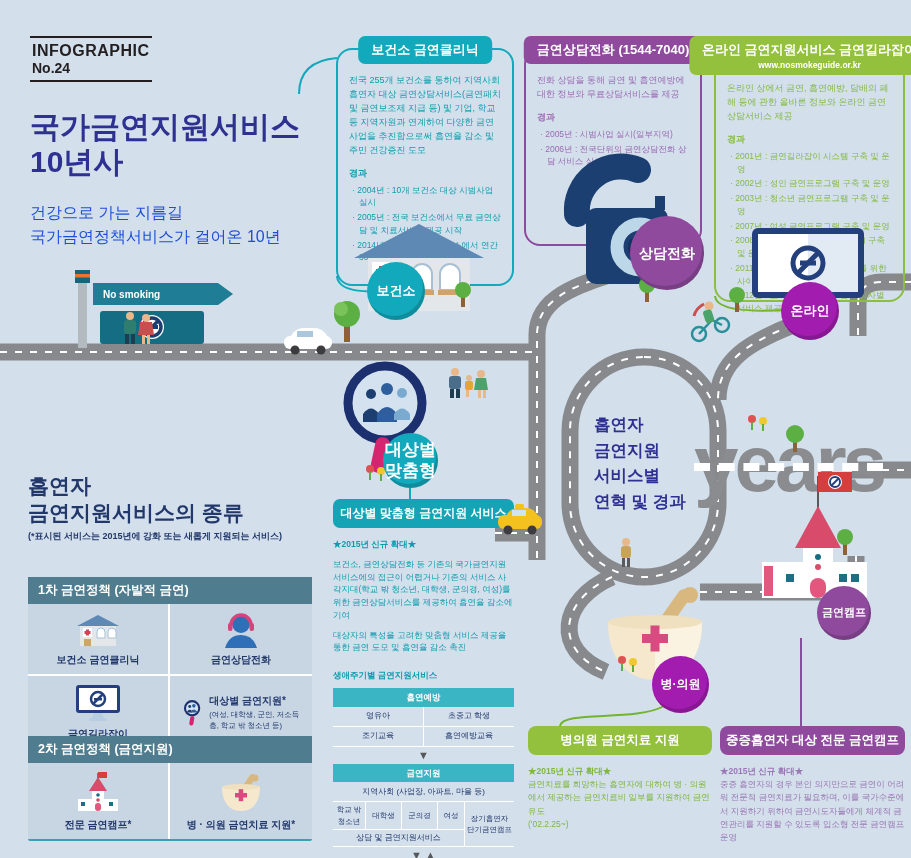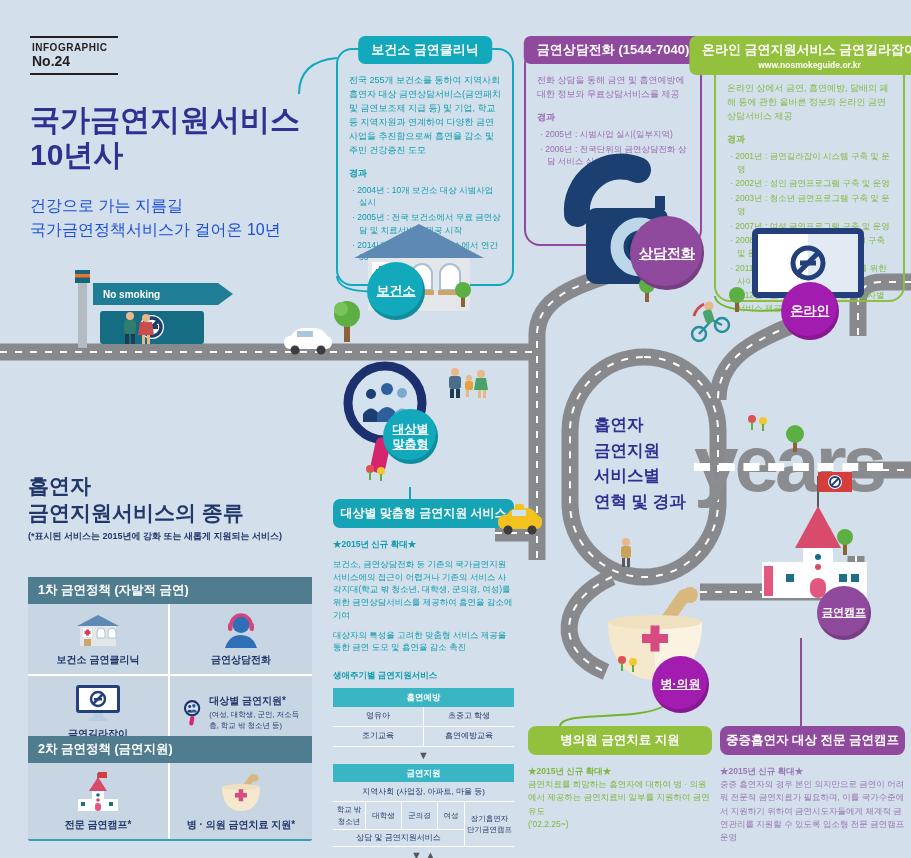--- a/index.html
+++ b/index.html
@@ -8,21 +8,21 @@
     background:#d3dfeb;font-family:"Liberation Sans",sans-serif;}
   svg.layer{position:absolute;left:0;top:0;}
   .roads{z-index:1;}
   .icons{z-index:3;pointer-events:none;}
   .pre{white-space:pre-line;}
 
   
   .masthead{position:absolute;left:30px;top:36px;z-index:2;}
   .mast-tag{display:inline-block;border-top:2px solid #231f20;border-bottom:2px solid #231f20;
     padding:4px 2px;min-width:88px;}
-  .mast-tag .t1{font-size:10px;font-weight:bold;color:#231f20;letter-spacing:.5px;}
+  .mast-tag .t1{font-size:16px;font-weight:bold;color:#231f20;letter-spacing:.5px;}
   .mast-tag .t2{font-size:14px;font-weight:bold;color:#231f20;}
   .mast-title{margin-top:28px;font-size:30px;line-height:1.15;font-weight:bold;color:#2e3192;}
   .mast-sub{margin-top:22px;font-size:16px;line-height:1.5;font-weight:normal;color:#1d4ed8;}
 
   
   .tbox{position:absolute;border:2px solid;border-radius:16px;z-index:2;}
   .tbox .hd{position:absolute;top:-14px;left:50%;transform:translateX(-50%);white-space:nowrap;
     color:#fff;font-weight:bold;font-size:13px;padding:5px 13px;border-radius:7px;text-align:center;}
   .tbox .hd .url{display:block;font-size:8.5px;font-weight:bold;margin-top:1px;}
   .tbox .bd{padding:24px 11px 0;font-size:9px;line-height:1.55;}
@@ -31,26 +31,26 @@
   .tbox-teal{border-color:#12a9bc;} .tbox-teal .hd{background:#12a9bc;} .tbox-teal .bd{color:#0f9cae;}
   .tbox-purple{border-color:#8f4a9e;} .tbox-purple .hd{background:#8f4a9e;} .tbox-purple .bd{color:#9a6bb4;}
   .tbox-green{border-color:#8cbf3f;} .tbox-green .hd{background:#94c13d;} .tbox-green .bd{color:#85ba45;}
   .b1{left:336px;top:48px;width:178px;height:238px;}
   .b2{left:524px;top:48px;width:178px;height:198px;}
   .b3{left:714px;top:48px;width:191px;height:254px;}
 
   
   .badge{position:absolute;border-radius:50%;color:#fff;font-weight:bold;display:flex;
     align-items:center;justify-content:center;text-align:center;z-index:4;line-height:1.2;
-    box-shadow:inset -2px -4px 0 rgba(0,0,0,.16);text-decoration:underline;}
+    box-shadow:inset -2px -4px 0 rgba(0,0,0,.16);}
   .bg-teal{background:#12a9bc;} .bg-purple{background:#8f4a9e;} .bg-green{background:#a21caf;}
   .badge-bogunso{left:367px;top:262px;width:58px;height:58px;font-size:13px;}
   .badge-sangdam{left:630px;top:216px;width:74px;height:74px;font-size:14px;}
   .badge-online{left:781px;top:282px;width:58px;height:58px;font-size:13px;}
-  .badge-target{left:383px;top:409px;width:55px;height:55px;font-size:12px;}
+  .badge-target{left:383px;top:433px;width:55px;height:55px;font-size:17px;}
   .badge-hospital{left:652px;top:656px;width:57px;height:57px;font-size:12px;}
   .badge-camp{left:817px;top:586px;width:54px;height:54px;font-size:11px;}
 
   
   .road-heading{position:absolute;left:594px;top:412px;z-index:2;font-size:16.5px;font-weight:bold;
     color:#2e3192;line-height:1.55;}
   .years{position:absolute;left:694px;top:418px;z-index:1;font-size:80px;font-weight:bold;
     color:#8a8c8f;letter-spacing:-4px;white-space:nowrap;
     text-decoration:line-through;text-decoration-style:dashed;text-decoration-color:#fff;}
 

